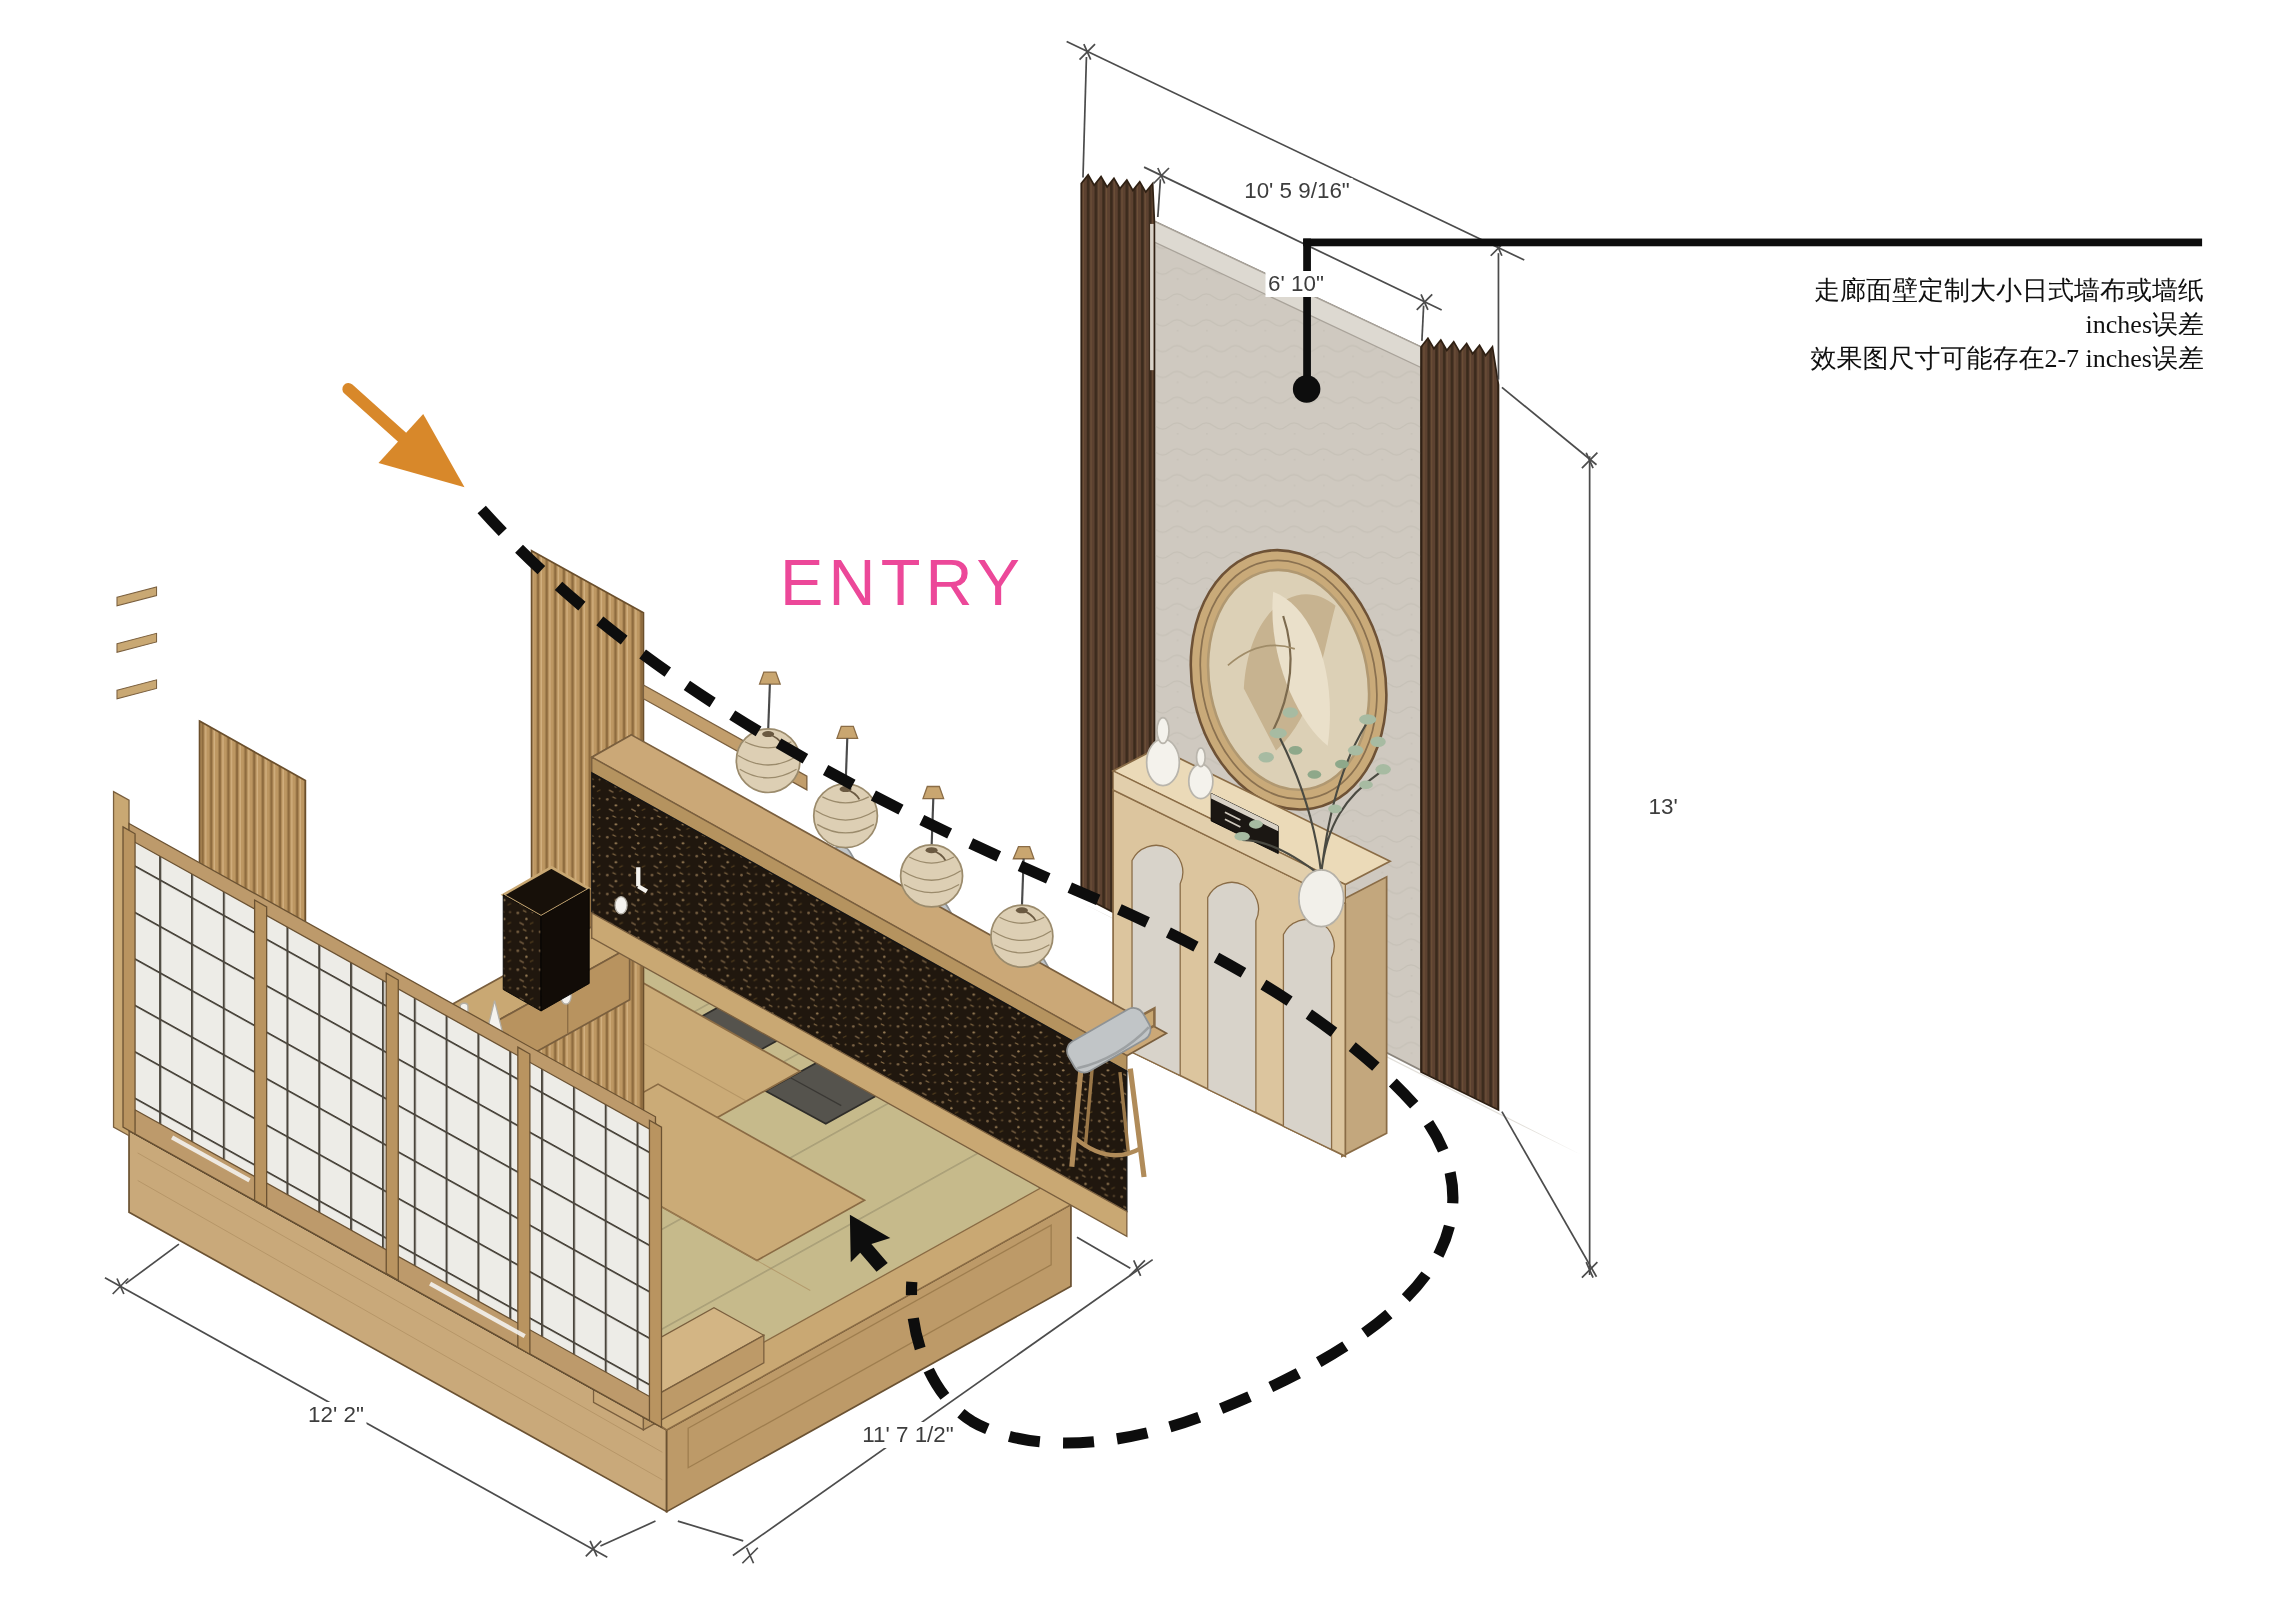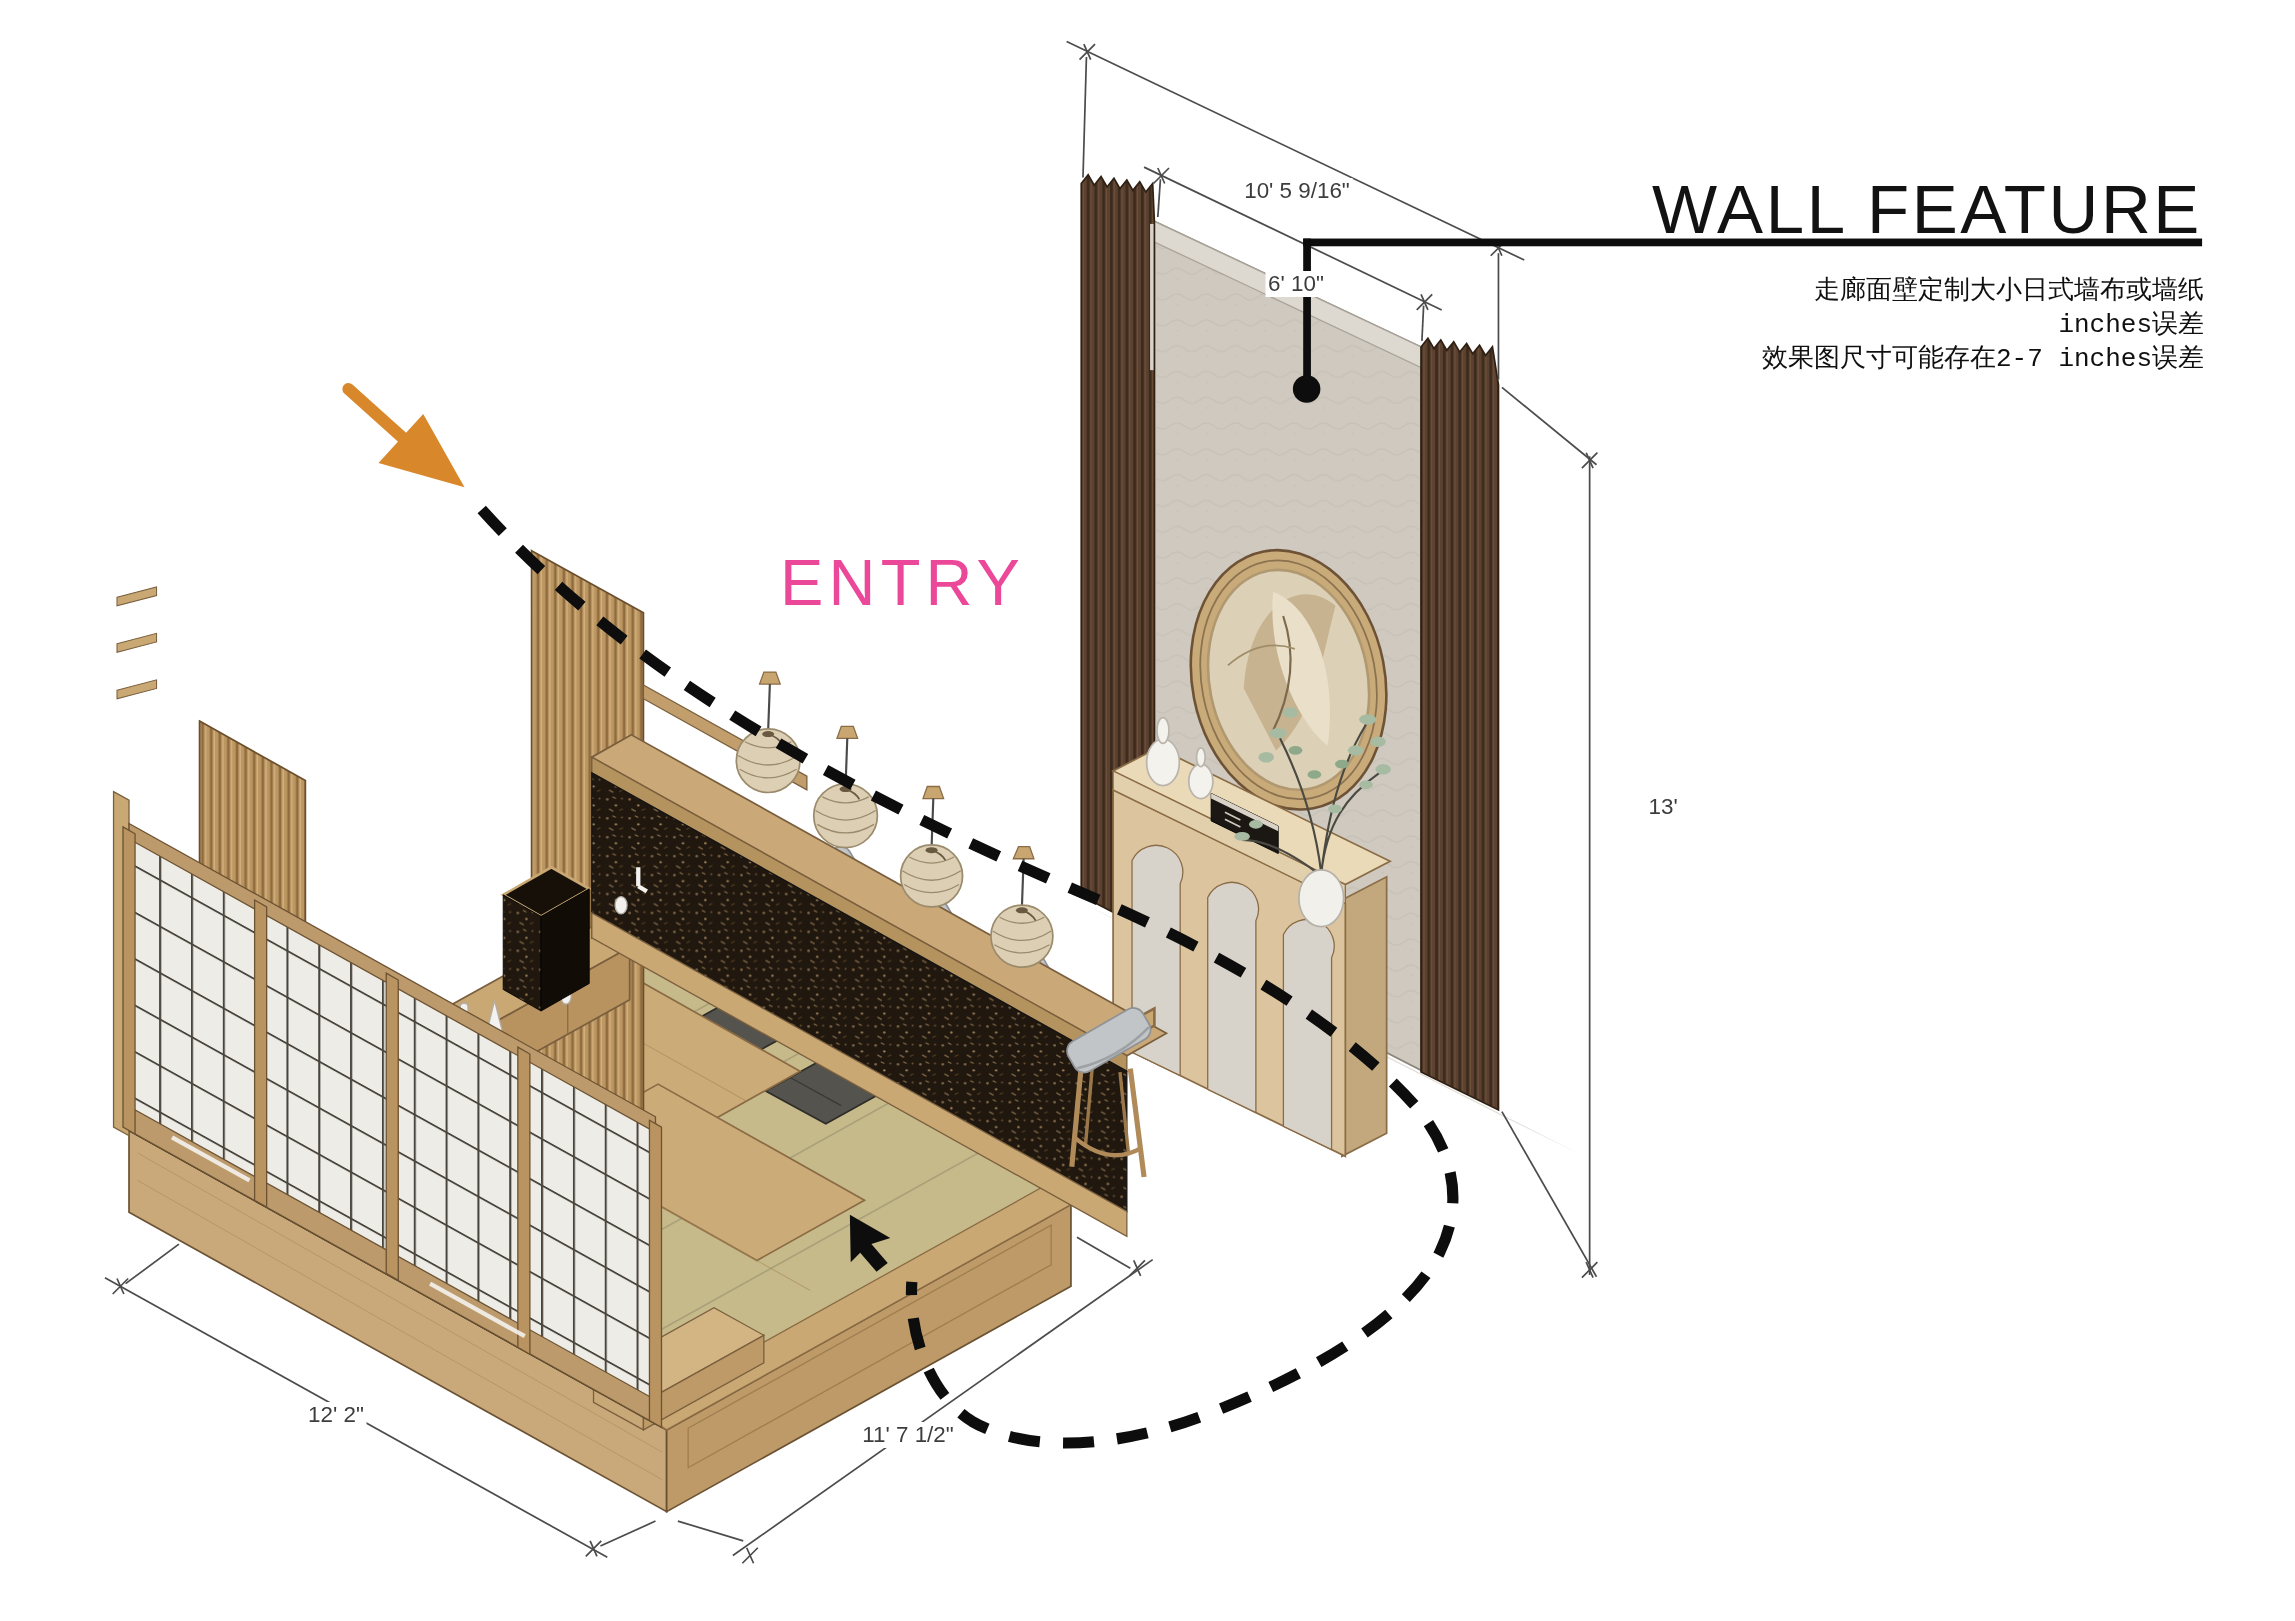--- a/index.html
+++ b/index.html
@@ -2,21 +2,21 @@
 <html style="font-size:13.8px"><head>
 <meta charset="utf-8">
 <style>
   html,body{margin:0;padding:0;background:#ffffff;}
   #canvas{position:relative;width:2295px;height:1622px;background:#ffffff;overflow:hidden;
           font-family:"Liberation Sans", sans-serif;}
   svg{position:absolute;left:0;top:0;}
   .label{position:absolute;color:#161616;white-space:nowrap;}
   #title{right:93px;top:170px;font-size:69px;letter-spacing:2.6px;font-weight:400;color:#121212;}
   #notes{right:91px;top:274px;text-align:right;font-size:26px;line-height:34px;color:#101010;
-         font-family:Liberation Mono, monospace;}
+         font-family:Liberation Serif, serif;}
   #entry{left:780px;top:545px;font-size:65px;letter-spacing:5.2px;color:#ec4899;}
   .dim{font-size:22.4px;color:#3d3d3d;background:#ffffff;padding:0 2.6px;transform:translate(-50%,-50%);}
   #dimC{transform:translate(0,-50%);margin-left:44px;}
 </style>
 </head>
 <body>
 
 <div id="canvas">
 
 <svg width="2295" height="1622" viewBox="0 0 2668 1885">
@@ -322,21 +322,20 @@
   </g>
 
   <g>
     <line x1="405" y1="452" x2="482" y2="521" stroke="#D8882A" stroke-width="14" stroke-linecap="round"></line>
     <polygon points="540,566 492,481 440,538" fill="#D8882A"></polygon>
   </g>
   <path d="M560,592 C720,770 950,905 1235,1028 C1420,1105 1560,1190 1645,1285 C1690,1337 1702,1398 1674,1455 C1637,1530 1530,1595 1400,1645 C1300,1683 1195,1690 1130,1652 C1082,1622 1056,1552 1060,1490" stroke="#0d0d0d" stroke-width="13" stroke-dasharray="36 27" fill="none"></path>
   <polygon points="988,1412 1035,1439 1013,1446 1032,1468 1019,1478 1000,1456 989,1467" fill="#0d0d0d"></polygon>
 </svg>
 
-<div id="title" class="label">WALL FEATURE</div>
 <div id="notes" class="label">
   <div>走廊面壁定制大小日式墙布或墙纸</div>
   <div>inches误差</div>
   <div>效果图尺寸可能存在2-7 inches误差</div>
 </div>
 <div id="entry" class="label">ENTRY</div>
 
 <div class="label dim" style="left:1297px;top:191px;">10' 5 9/16"</div>
 <div class="label dim" style="left:1296px;top:284px;">6' 10"</div>
 <div class="label dim" id="dimC" style="left:1602px;top:807px;">13'</div>

